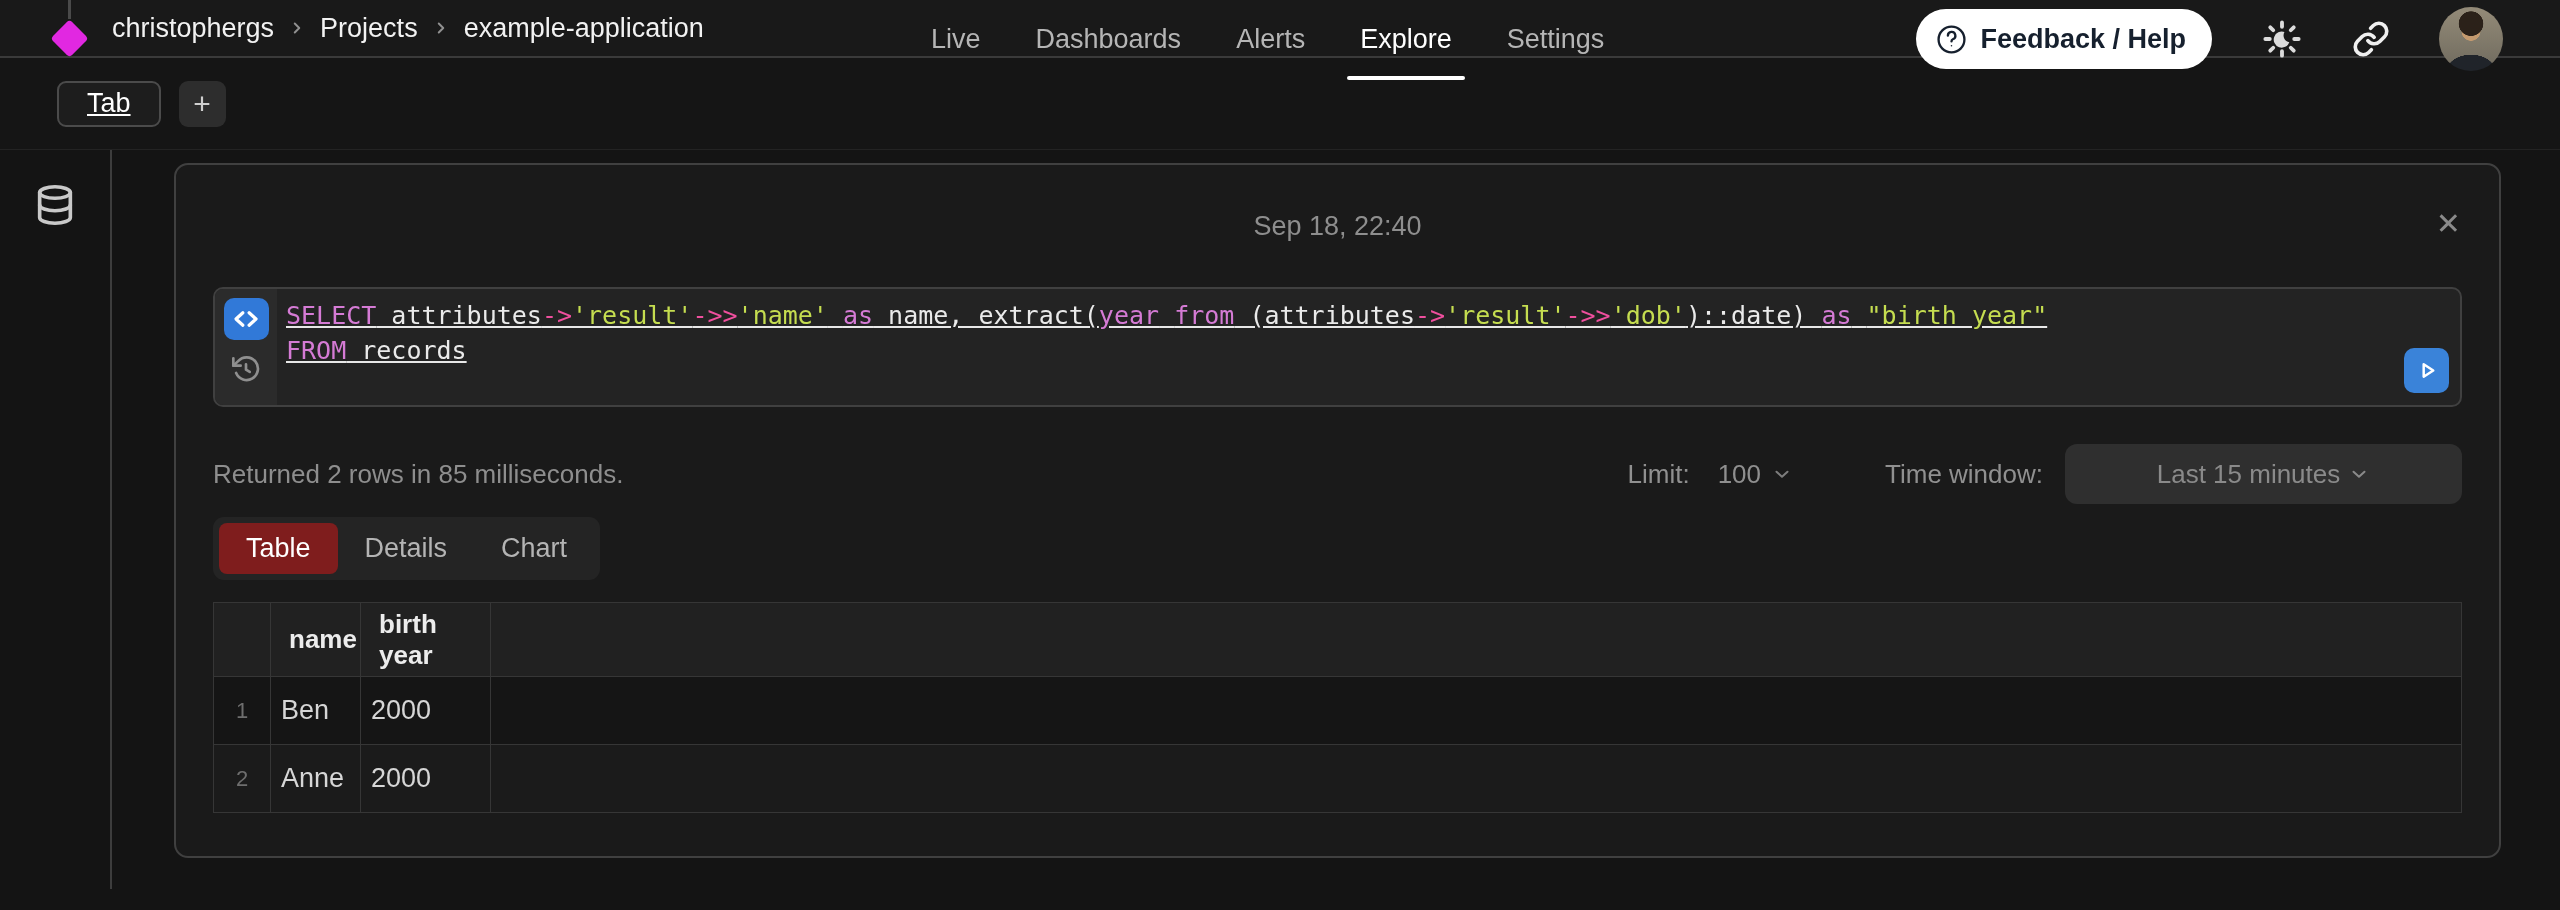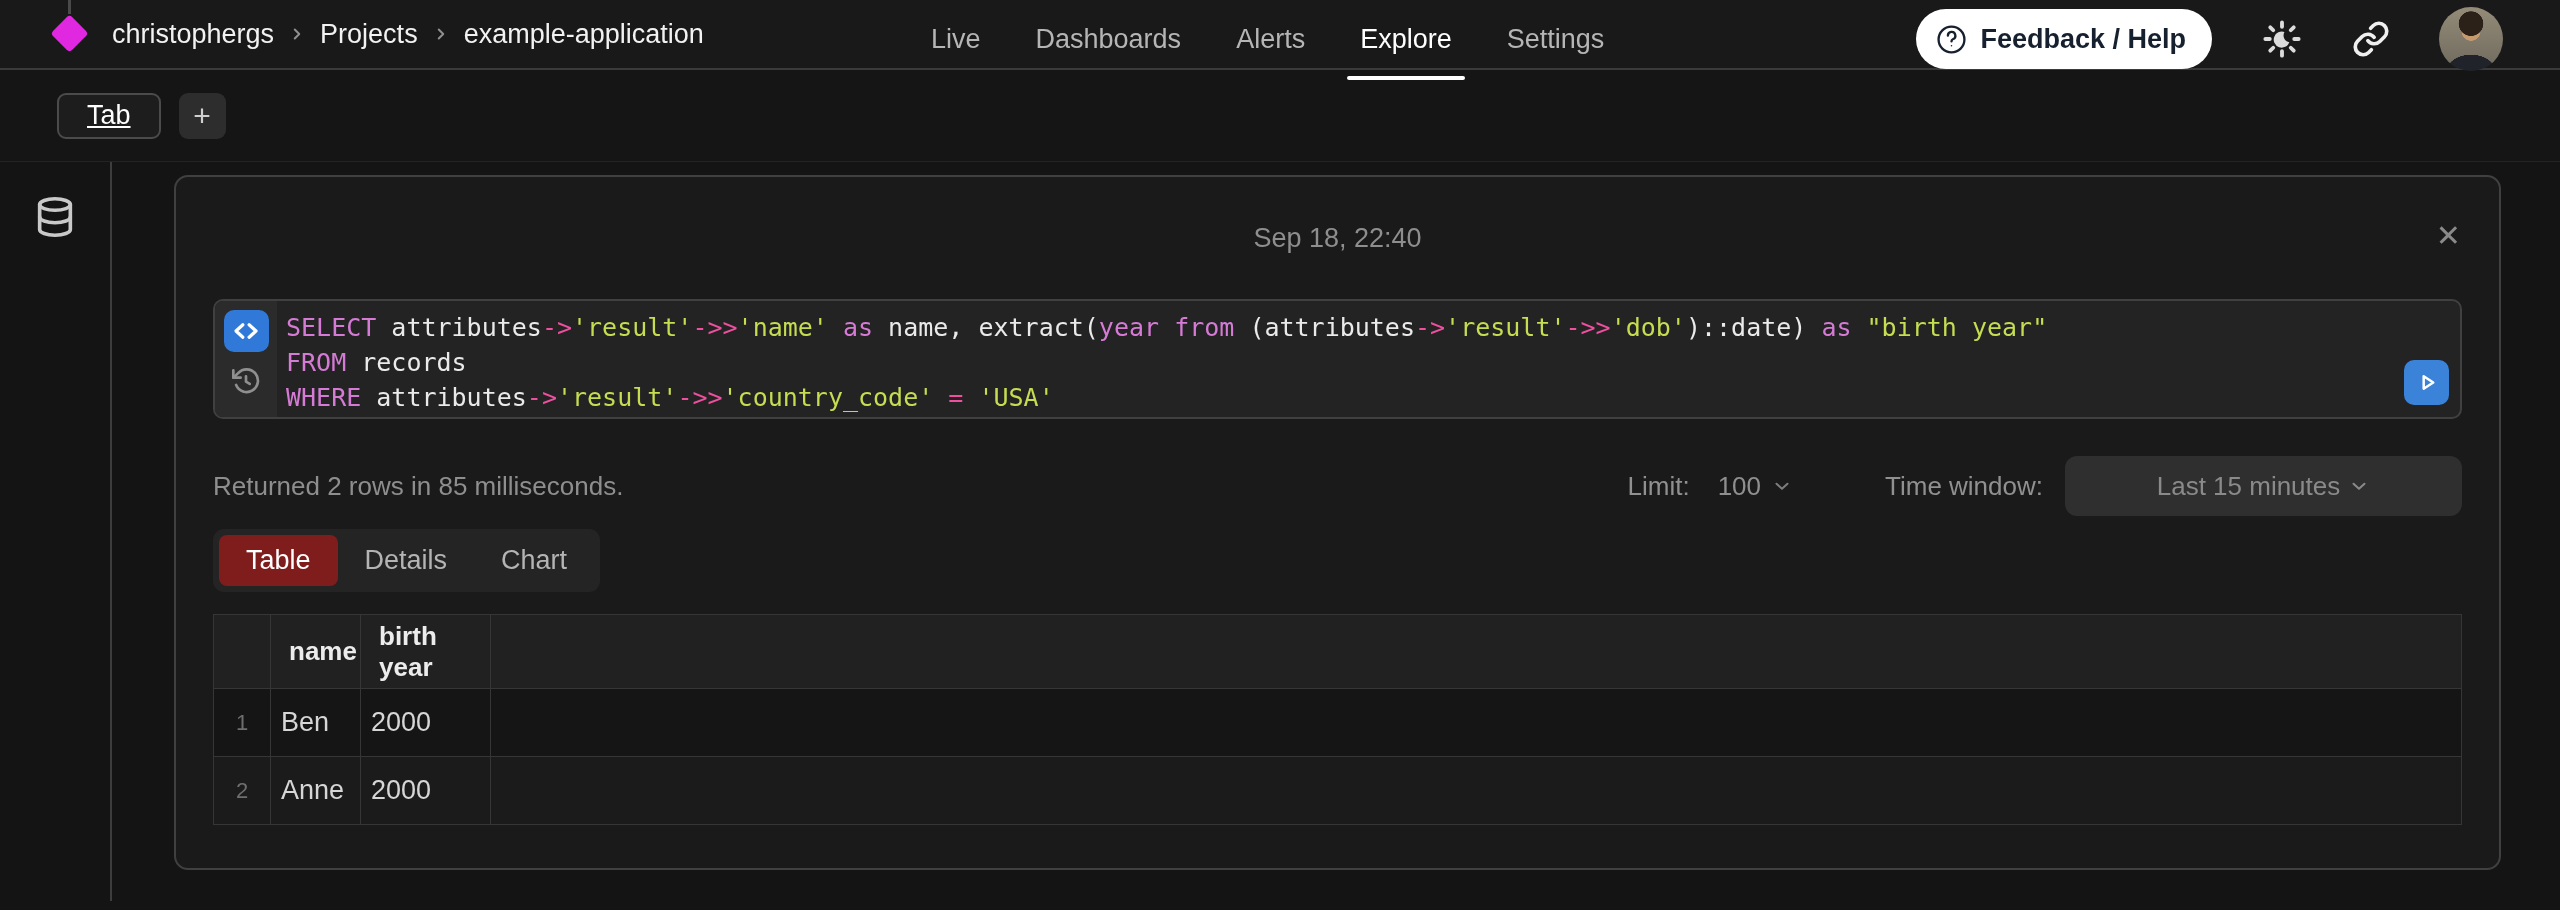--- a/index.html
+++ b/index.html
@@ -1,21 +1,21 @@
 <!DOCTYPE html>
 <html><head>
 <meta charset="utf-8">
 <style>
   * { margin:0; padding:0; box-sizing:border-box; }
   html,body { width:2560px; height:910px; background:#141414; overflow:hidden;
               font-family:"Liberation Sans", sans-serif; color:#e8e8e8; }
 
   
-  .navbar { position:relative; height:70px; background:#191919;
-            border-bottom:2px solid #3a3a3a; display:flex; align-items:center; }
+  .navbar { position:relative; height:58px; background:#191919;
+            border-bottom:2px solid #3a3a3a; display:flex; }
   .logo-wrap { position:relative; width:56px; height:78px; margin-left:42px; flex:none; }
   .logo-line { position:absolute; left:26px; top:0; width:3px; height:19px; background:#4a4a4a; }
   .logo-diamond { position:absolute; left:14px; top:25px; width:27px; height:27px;
                   background:#e128e1; border-radius:4px; transform:rotate(45deg); }
   .breadcrumb { display:flex; align-items:center; gap:14px; margin-left:14px;
                 font-size:27px; font-weight:500; color:#f2f2f2; }
   .crumb-sep { display:flex; align-items:center; }
   .nav-links { position:absolute; left:931px; top:0; height:78px; display:flex; gap:55px; }
   .nav-item { position:relative; display:flex; align-items:center; height:78px;
               font-size:27px; color:#b5b5b5; cursor:pointer; }
@@ -54,21 +54,21 @@
   .card { position:absolute; left:62px; top:13px; width:2327px; height:695px;
           background:#1a1a1a; border:2px solid #404040; border-radius:14px; }
   .card-header { position:relative; height:122px; display:flex;
                  align-items:center; justify-content:center; }
   .timestamp { font-size:27px; color:#8e8e8e; }
   .close-btn { position:absolute; right:38px; top:44px; background:none; border:none;
                font-size:30px; color:#8a8a8a; cursor:pointer; line-height:1; }
 
   
   .editor { position:relative; margin:0 37px; height:120px; background:#232323;
-            border:2px solid #404040; border-radius:10px; display:flex; }
+            border:2px solid #404040; border-radius:10px; display:flex;text-decoration:underline; }
   .gutter { width:62px; flex:none; background:#2b2b2b; border-radius:8px 0 0 8px;
             display:flex; flex-direction:column; align-items:center; padding-top:9px; }
   .code-btn { width:45px; height:42px; background:#3179d8; border:none; border-radius:10px;
               display:flex; align-items:center; justify-content:center; cursor:pointer; flex:none; }
   .history-btn { margin-top:13px; }
   .code-area { flex:1; padding:9px 0 0 9px; overflow:hidden; }
   .code-line { font-family:"DejaVu Sans Mono", monospace; font-size:25px; line-height:35px;
                white-space:pre; }
   .tok-kw  { color:#d57bd5; }
   .tok-op  { color:#ef4f9e; }
@@ -220,21 +220,20 @@
                 <polyline points="2.5 4 2.5 9.5 8 9.5"></polyline>
                 <path d="M4.6 15a8.5 8.5 0 1 0 1.5-8.9L2.5 9.5"></path>
                 <polyline points="12 8.5 12 12.5 14.8 14.2"></polyline>
               </svg>
             </span>
           </button>
         </div>
         <div class="code-area">
             <div class="code-line"><span class="tok-kw">SELECT</span><span class="tok-id"> attributes</span><span class="tok-op">-&gt;</span><span class="tok-str">'result'</span><span class="tok-op">-&gt;&gt;</span><span class="tok-str">'name'</span><span class="tok-id"> </span><span class="tok-kw">as</span><span class="tok-id"> name, extract(</span><span class="tok-kw">year</span><span class="tok-id"> </span><span class="tok-kw">from</span><span class="tok-id"> (attributes</span><span class="tok-op">-&gt;</span><span class="tok-str">'result'</span><span class="tok-op">-&gt;&gt;</span><span class="tok-str">'dob'</span><span class="tok-id">)::date) </span><span class="tok-kw">as</span><span class="tok-id"> </span><span class="tok-str">"birth year"</span></div>
             <div class="code-line"><span class="tok-kw">FROM</span><span class="tok-id"> records</span></div>
-            <div class="code-line"><span class="tok-kw">WHERE</span><span class="tok-id"> attributes</span><span class="tok-op">-&gt;</span><span class="tok-str">'result'</span><span class="tok-op">-&gt;&gt;</span><span class="tok-str">'country_code'</span><span class="tok-id"> </span><span class="tok-op">=</span><span class="tok-id"> </span><span class="tok-str">'USA'</span></div>
           </div>
         <button class="run-btn">
           <span style="display:flex;">
             <svg width="27" height="27" viewBox="0 0 24 24" fill="none" stroke="#ffffff" stroke-width="2.2" stroke-linejoin="round">
               <polygon points="9.5 6.5 18 12 9.5 17.5"></polygon>
             </svg>
           </span>
         </button>
       </div>
 

